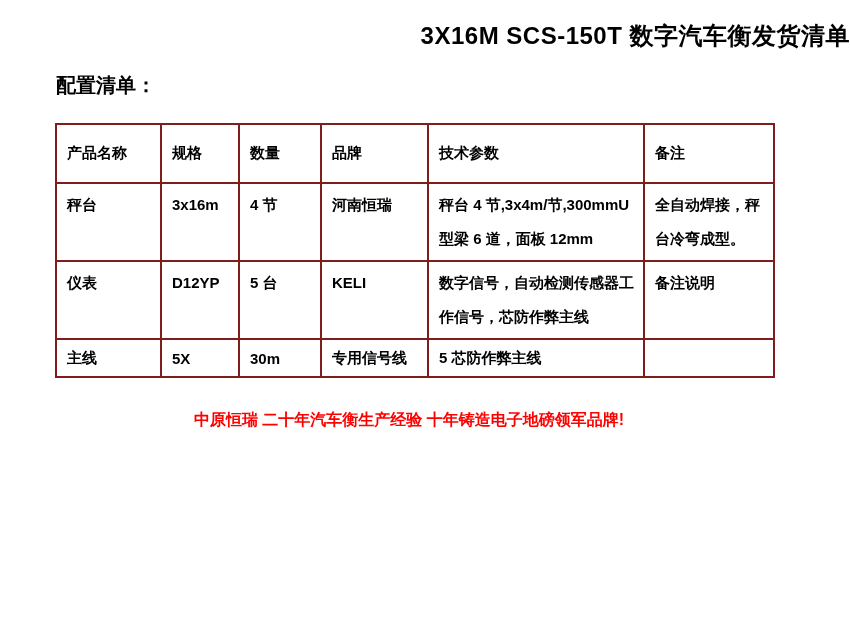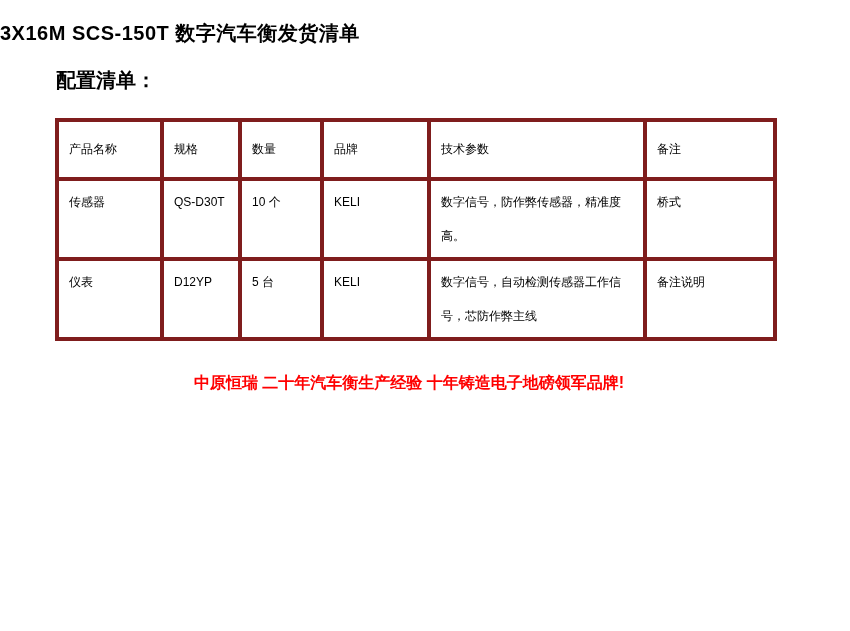--- a/index.html
+++ b/index.html
@@ -8,42 +8,42 @@
     background: #ffffff;
   }
   body {
     width: 850px;
     height: 631px;
     font-family: "Liberation Sans", "DejaVu Sans", sans-serif;
     color: #000000;
     overflow: hidden;
   }
   .page-title {
-    text-align: left;
-    font-size: 20px;
+    text-align: right;
+    font-size: 24px;
     font-weight: bold;
     padding-top: 20px;
     letter-spacing: 0.5px;
   }
   .subtitle {
     margin: 20px 0 0 56px;
     font-size: 20px;
     font-weight: bold;
   }
   table.spec-table {
     border-collapse: collapse;
     table-layout: fixed;
     width: 718px;
     margin: 24px 0 0 55px;
   }
   .spec-table th,
   .spec-table td {
-    border: 4px solid #7f1d1d;
-    font-size: 12px;
-    font-weight: normal;
+    border: 2px solid #7f1d1d;
+    font-size: 15px;
+    font-weight: bold;
     text-align: left;
     padding: 4px 6px 4px 10px;
     overflow: hidden;
     word-break: break-all;
   }
   .spec-table thead th {
     vertical-align: middle;
     line-height: normal;
   }
   tr.h-header { height: 59px; }
@@ -86,32 +86,40 @@
     <tr class="h-header">
       <th>产品名称</th>
       <th>规格</th>
       <th>数量</th>
       <th>品牌</th>
       <th>技术参数</th>
       <th>备注</th>
     </tr>
   </thead>
   <tbody>
-    <tr class="tall h2">
-      <td>传感器</td>
-      <td>QS-D30T</td>
-      <td>10 个</td>
-      <td>KELI</td>
-      <td>数字信号，防作弊传感器，精准度高。</td>
-      <td>桥式</td>
+    <tr class="tall h1">
+      <td>秤台</td>
+      <td>3x16m</td>
+      <td>4 节</td>
+      <td>河南恒瑞</td>
+      <td>秤台 4 节,3x4m/节,300mmU 型梁 6 道，面板 12mm</td>
+      <td>全自动焊接，秤台冷弯成型。</td>
     </tr>
     <tr class="tall h3">
       <td>仪表</td>
       <td>D12YP</td>
       <td>5 台</td>
       <td>KELI</td>
       <td>数字信号，自动检测传感器工作信号，芯防作弊主线</td>
       <td>备注说明</td>
     </tr>
+    <tr class="short h6">
+      <td>主线</td>
+      <td>5X</td>
+      <td>30m</td>
+      <td>专用信号线</td>
+      <td>5 芯防作弊主线</td>
+      <td></td>
+    </tr>
   </tbody>
 </table>
 
 <div class="footer-slogan">中原恒瑞 二十年汽车衡生产经验 十年铸造电子地磅领军品牌!</div>
 
 </body></html>

